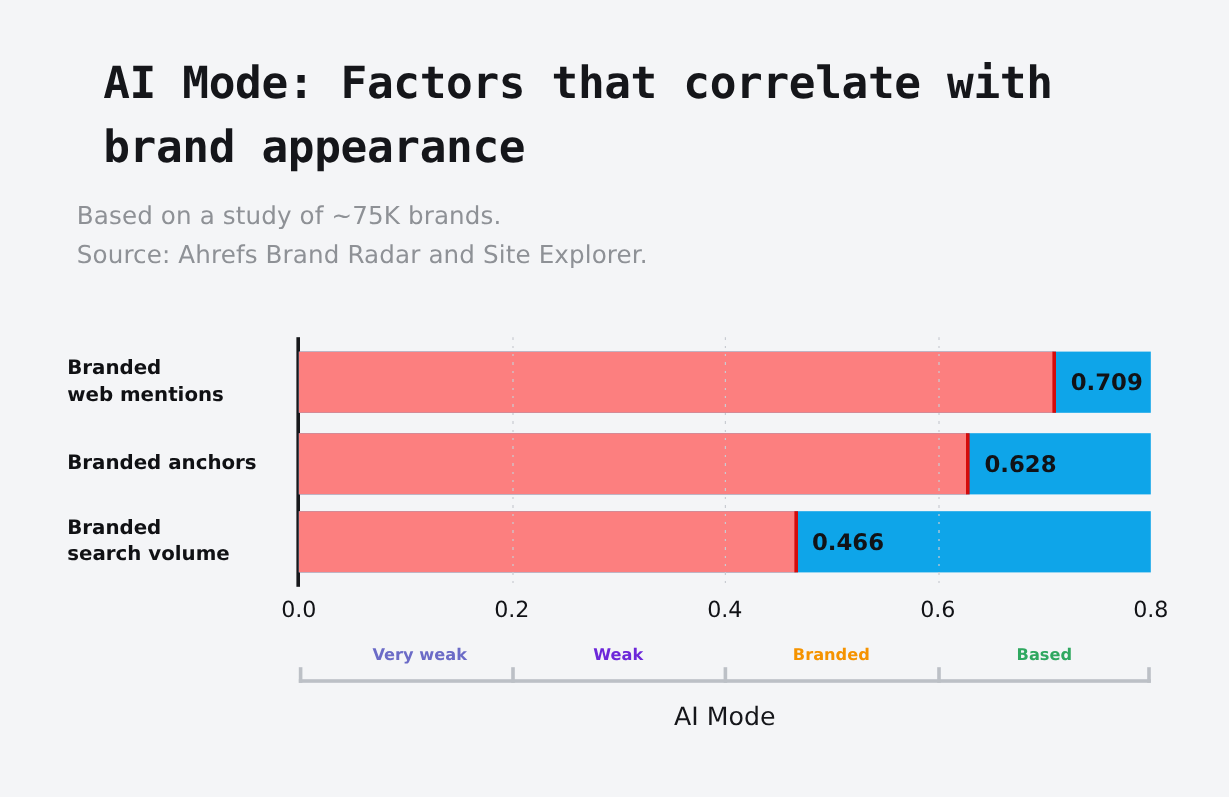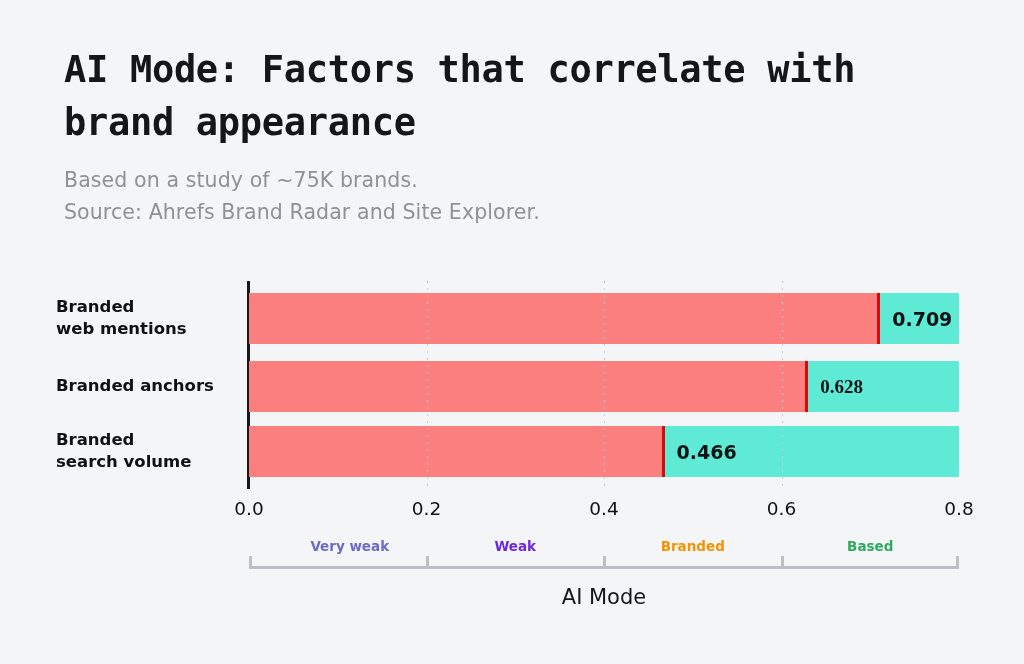--- a/index.html
+++ b/index.html
@@ -23,20 +23,21 @@
     width: 880px;
   }
   #chart-title {
     font-family: "DejaVu Sans Mono", monospace;
     font-size: 37px;
     font-weight: 700;
     line-height: 1.42;
     color: #15161a;
     letter-spacing: -0.3px;
     white-space: pre-line;
+    margin-left: 22px;
   }
   #chart-subtitle {
     margin-top: 16px;
     font-size: 20.5px;
     line-height: 1.55;
     color: #8e9196;
     white-space: pre-line;
     letter-spacing: 0.1px;
   }
 
@@ -71,21 +72,21 @@
     height: 208px;
     background: #17181b;
   }
 
   
   .bar-row {
     position: absolute;
     left: 249px;
     width: 710px;
     height: 51px;
-    background: #5eead4;
+    background: #0ea5e9;
   }
   .bar-fill {
     position: absolute;
     left: 0;
     top: 0;
     height: 100%;
     background: #fc7f7f;
   }
   .bar-cap {
     position: absolute;
@@ -181,21 +182,21 @@
 search volume</div>
 
   <div id="axis-spine"></div>
 
   <div class="bar-row" style="top:293px;">
     <div class="bar-fill" id="fill-0" style="width: 629.237px;"></div>
     <div class="bar-cap" id="cap-0" style="left: 628.237px;"></div>
     <div class="bar-value" id="val-0" style="left: 643.237px;">0.709</div>
   </div>
 
-  <div class="bar-row" style="top:361px;font-family:Liberation Serif, serif;">
+  <div class="bar-row" style="top:361px;">
     <div class="bar-fill" id="fill-1" style="width: 557.35px;"></div>
     <div class="bar-cap" id="cap-1" style="left: 556.35px;"></div>
     <div class="bar-value" id="val-1" style="left: 571.35px;">0.628</div>
   </div>
 
   <div class="bar-row" style="top:426px;">
     <div class="bar-fill" id="fill-2" style="width: 413.575px;"></div>
     <div class="bar-cap" id="cap-2" style="left: 412.575px;"></div>
     <div class="bar-value" id="val-2" style="left: 427.575px;">0.466</div>
   </div>

